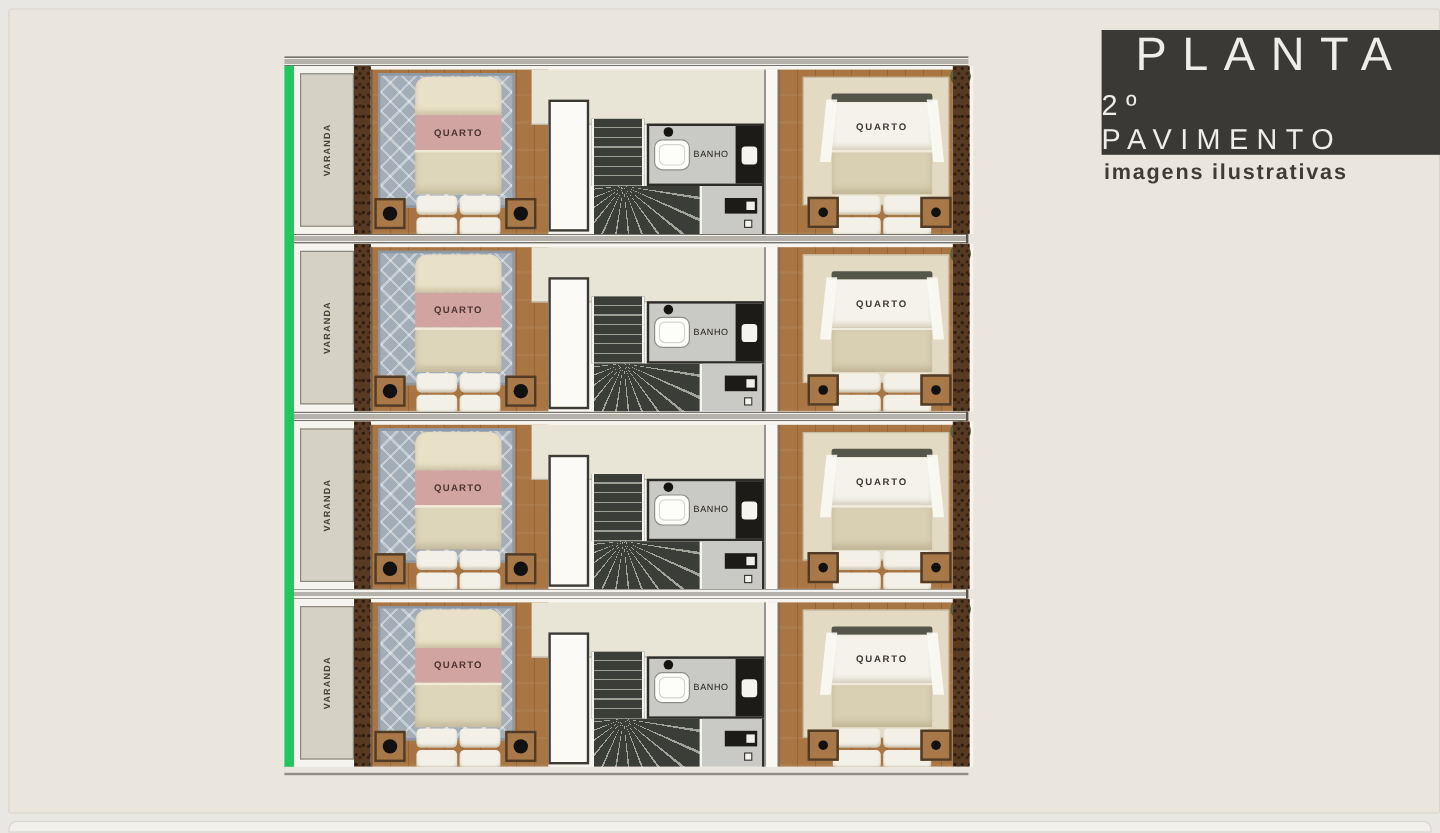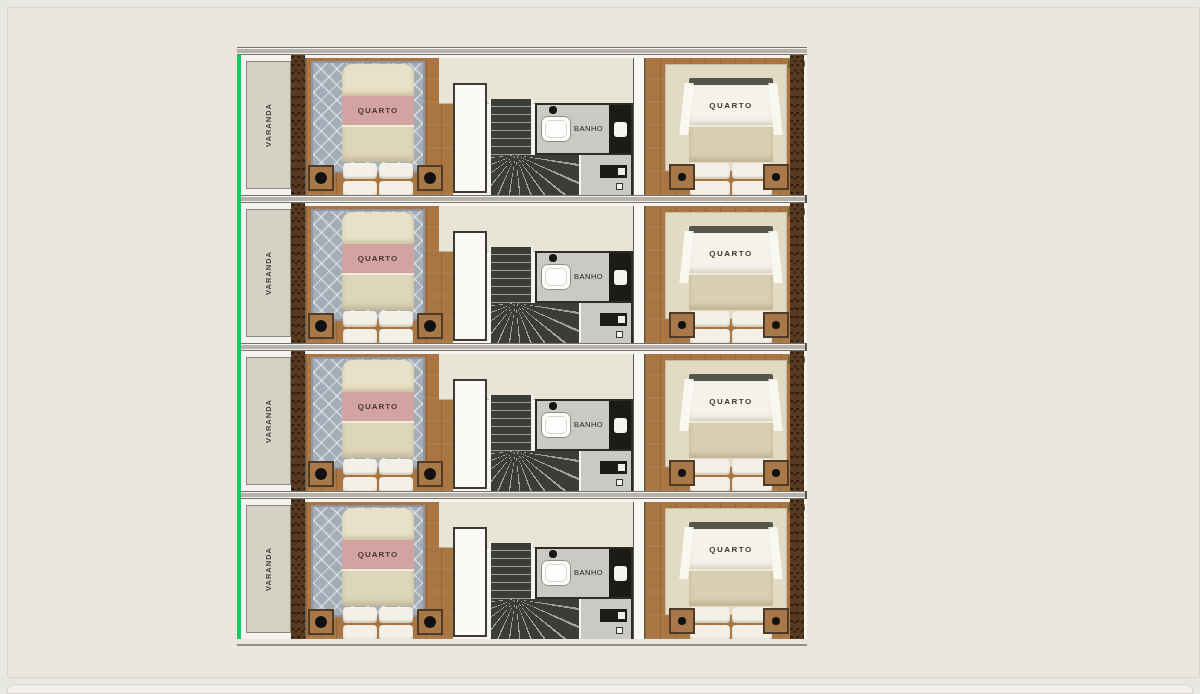--- a/index.html
+++ b/index.html
@@ -18,21 +18,21 @@
                 padding-right:40px; gap:7px; }
   .hb-title { font-size:39px; letter-spacing:13px; margin-right:-13px; font-weight:normal; }
   .hb-sub   { font-size:24px; letter-spacing:7px;  margin-right:-7px;  font-weight:normal; }
   .note { position:absolute; left:920px; top:133px; font-size:18px; font-weight:bold;
           letter-spacing:1.5px; color:#3f3c35; }
 
   
   .plan { position:absolute; left:237px; top:47px; width:570px; }
   .bar, .divider { height:8px; width:100%;
         background:linear-gradient(180deg,#74716a 0 1px,#f3f1eb 1px 2px,#b5b2ab 2px 6px,#f3f1eb 6px 7px,#74716a 7px 8px); }
-  .units-frame { border-left:4px solid #22c55e; border-right:2px solid #57544e; }
+  .units-frame { border-left:8px solid #22c55e; border-right:2px solid #57544e; }
   .baseline { margin-top:5px; height:2px; background:#918e87; }
 
   .unit { position:relative; width:566px; height:140px; background:#f6f4ee; overflow:hidden; }
   .unit > div { position:absolute; }
 
   .varanda { left:5px; top:6px; width:45px; height:128px; background:var(--varanda-floor,#d5d1c5);
              border:1px solid #8a877e; display:flex; align-items:center; justify-content:center; }
   .varanda-label { writing-mode:vertical-rl; transform:rotate(180deg); font-size:7.5px; font-weight:bold;
                    letter-spacing:1px; color:#45413a; }
   .wallstrip { top:0; width:14px; height:140px; background-color:var(--wall-brown,#573a22);
@@ -428,15 +428,20 @@
             <i></i>
           </div>
     <div class="plant" style="position:absolute;"></div>
 
     <div class="wallstrip wall-right"></div>
   </div>
 </div>
     <div class="baseline"></div>
   </div>
 
+  <div class="header-box">
+    <div class="hb-title">PLANTA</div>
+    <div class="hb-sub">2º PAVIMENTO</div>
+  </div>
+  <div class="note">imagens ilustrativas</div>
 
   <div class="bottom-card"></div>
 </div>
 
 </body></html>

